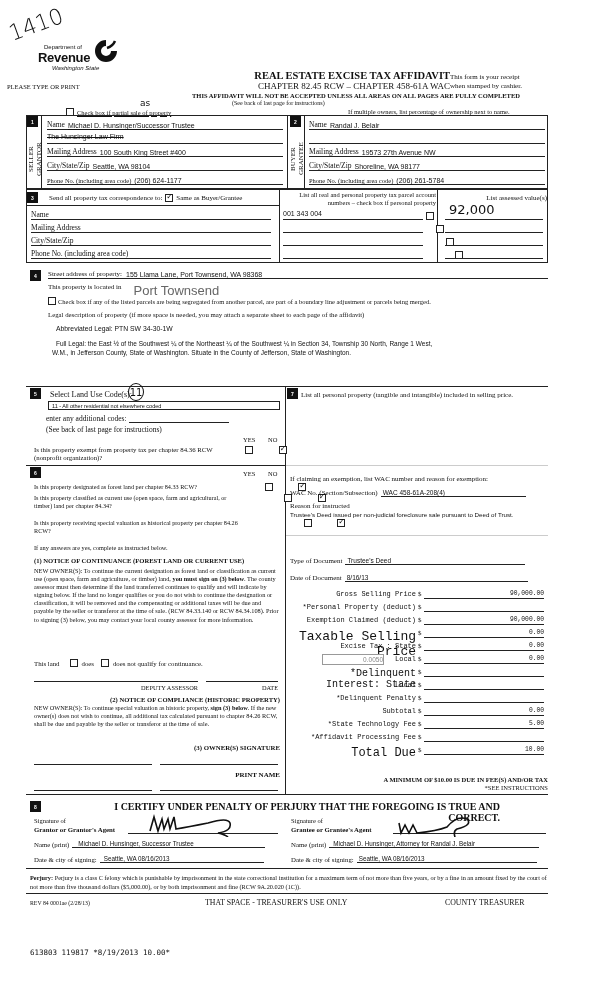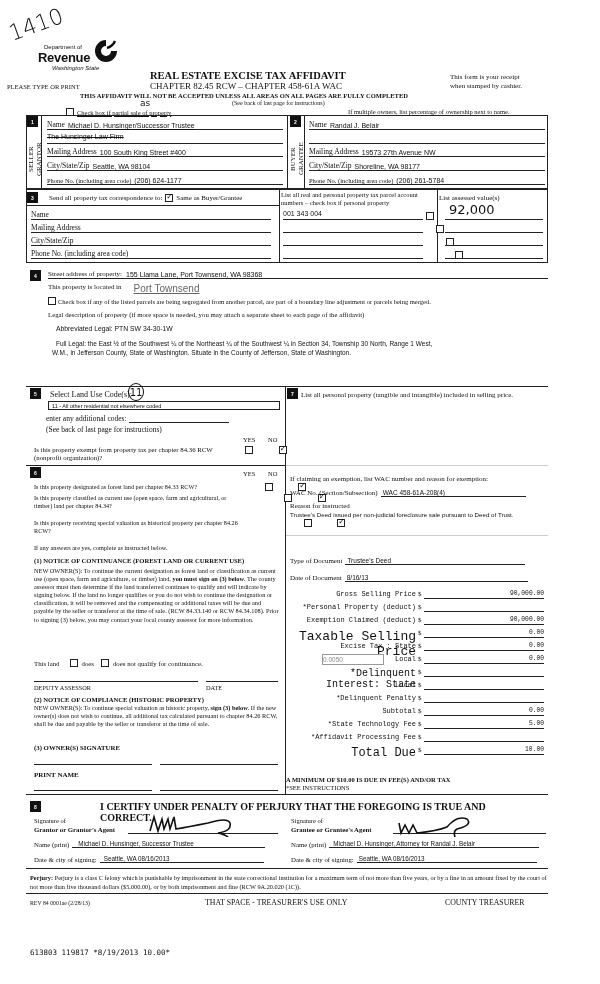--- a/index.html
+++ b/index.html
@@ -9,21 +9,21 @@
   .sans { font-family: "Liberation Sans", sans-serif; }
   .hand { font-family: "DejaVu Sans", sans-serif; font-style: italic; }
   .num { background: #111; color: #fff; font-family: "Liberation Sans", sans-serif; font-weight: bold; font-size: 5px; width: 11px; height: 11px; display: flex; align-items: center; justify-content: center; }
   .line { border-bottom: 1px solid #222; }
   .filled { font-family: "Liberation Sans", sans-serif; font-size: 7px; color: #111; }
   .cb { width: 8px; height: 8px; border: 1px solid #222; display: inline-block; background: #fff; position: relative; vertical-align: middle; }
   .cb.checked::after { content: "✓"; position: absolute; left: 0px; top: -3px; font-size: 8px; font-family: "DejaVu Sans", sans-serif; }
   .box { border: 1px solid #222; }
   .vtext { writing-mode: vertical-rl; transform: rotate(180deg); font-size: 7px; text-align: center; line-height: 8px; }
   .right { text-align: right; font-family: Liberation Mono, monospace; }
-  .center { text-align: left; }
+  .center { text-align: right; }
   .bold { font-weight: bold; }
   .row-lbl { font-size: 7.5px; }
 </style>
 </head>
 <body>
 
 
 
 
 <div class="abs hand" style="left:8px;top:12px;font-size:22px;transform:rotate(-20deg);font-style:normal;font-weight:300;">1410</div>
@@ -153,21 +153,21 @@
 </div>
 
 
 <div class="abs num" style="left:30px;top:270px;">4</div>
 <div class="abs line" style="left:48px;top:268px;width:500px;height:11px;display:flex;align-items:flex-end;gap:4px;">
   <span style="font-size:7px;">Street address of property:</span>
   <span class="filled">155 Llama Lane, Port Townsend, WA  98368</span>
 </div>
 <div class="abs" style="left:48px;top:283px;font-size:7px;display:flex;gap:12px;">
   <span>This property is located in</span>
-  <span class="sans" style="color:#666;font-size:10px;text-decoration:underline;">Port Townsend</span>
+  <span class="sans" style="color:#666;font-size:13px;">Port Townsend</span>
 </div>
 <div class="abs" style="left:48px;top:297px;font-size:6.5px;display:flex;align-items:center;gap:2px;">
   <span class="cb"></span>
   <span>Check box if any of the listed parcels are being segregated from another parcel, are part of a boundary line adjustment or parcels being merged.</span>
 </div>
 <div class="abs" style="left:48px;top:311px;font-size:6.8px;">Legal description of property (if more space is needed, you may attach a separate sheet to each page of the affidavit)</div>
 <div class="abs sans" style="left:56px;top:325px;font-size:6.8px;">Abbreviated Legal:  PTN SW 34-30-1W</div>
 <div class="abs sans" style="left:56px;top:340px;font-size:6.5px;">Full Legal:   the East ½ of the Southwest ¼ of the Northeast ¼ of the Southwest ¼ in Section 34, Township 30 North, Range 1 West,</div>
 <div class="abs sans" style="left:52px;top:349px;font-size:6.5px;">W.M., in Jefferson County, State of Washington.  Situate in the County of Jefferson, State of Washington.</div>
 

